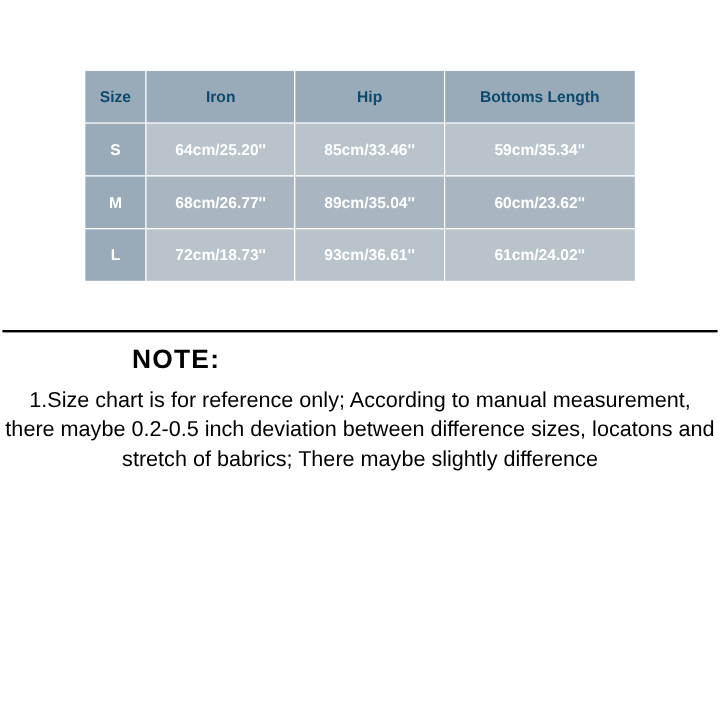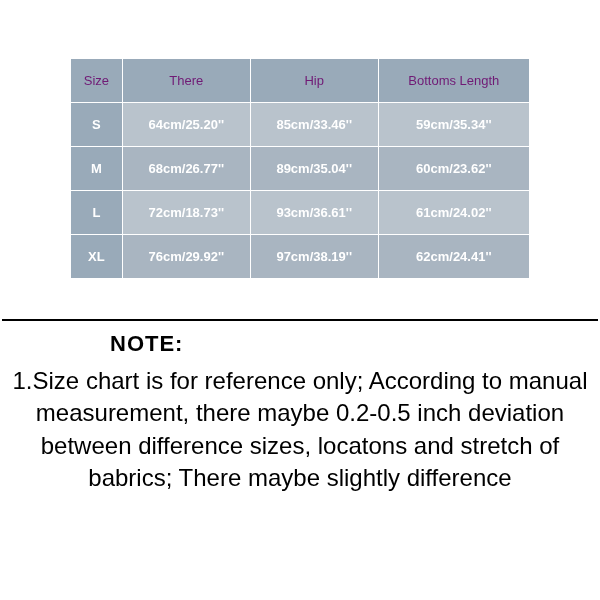--- a/index.html
+++ b/index.html
@@ -20,22 +20,22 @@
   }
   .size-table th, .size-table td {
     border: 1px solid #ffffff;
     text-align: center;
     font-size: 13px;
     height: 44px;
     padding: 0 4px;
   }
   .size-table thead th {
     background: #99aab9;
-    color: #701a75;
-    font-weight: normal;
+    color: #0c4a6e;
+    font-weight: bold;
   }
   .size-table tbody td {
     color: #ffffff;
     font-weight: bold;
   }
   .size-table tbody td.size-col {
     background: #99aab9;
     font-weight: bold;
   }
   .size-table tbody tr:nth-child(odd)  td:not(.size-col) { background: #b9c3cc; }
@@ -56,21 +56,21 @@
     padding: 6px 4px 0 20px;
     flex: 0 0 338px;
   }
   .note-title {
     font-size: 22px;
     font-weight: bold;
     letter-spacing: 1px;
     margin: 4px 0 8px 90px;
   }
   .note-body {
-    font-size: 24px;
+    font-size: 18px;
     line-height: 1.35;
     text-align: center;
     margin-left: -16px;
   }
 
   .care-col {
     flex: 1;
     display: flex;
     justify-content: space-between;
     padding: 8px 12px 0 0;
@@ -94,21 +94,21 @@
   }
   svg { stroke: #000; stroke-width: 2; fill: none; }
 </style>
 </head>
 <body>
 
 <table class="size-table">
   <thead>
     <tr>
       <th>Size</th>
-      <th>There</th>
+      <th>Iron</th>
       <th>Hip</th>
       <th>Bottoms Length</th>
     </tr>
   </thead>
   <tbody>
     <tr>
       <td class="size-col">S</td>
       <td>64cm/25.20''</td>
       <td>85cm/33.46''</td>
       <td>59cm/35.34''</td>
@@ -117,26 +117,20 @@
       <td class="size-col">M</td>
       <td>68cm/26.77''</td>
       <td>89cm/35.04''</td>
       <td>60cm/23.62''</td>
     </tr>
     <tr>
       <td class="size-col">L</td>
       <td>72cm/18.73''</td>
       <td>93cm/36.61''</td>
       <td>61cm/24.02''</td>
-    </tr>
-    <tr>
-      <td class="size-col">XL</td>
-      <td>76cm/29.92''</td>
-      <td>97cm/38.19''</td>
-      <td>62cm/24.41''</td>
     </tr>
   </tbody>
 </table>
 
 <hr class="divider">
 
 <div class="bottom">
   <div class="note-col">
     <div class="note-title">NOTE:</div>
     <div class="note-body">1.Size chart is for reference only; According to manual measurement, there maybe 0.2-0.5 inch deviation between difference sizes, locatons and stretch of babrics; There maybe slightly difference</div>

